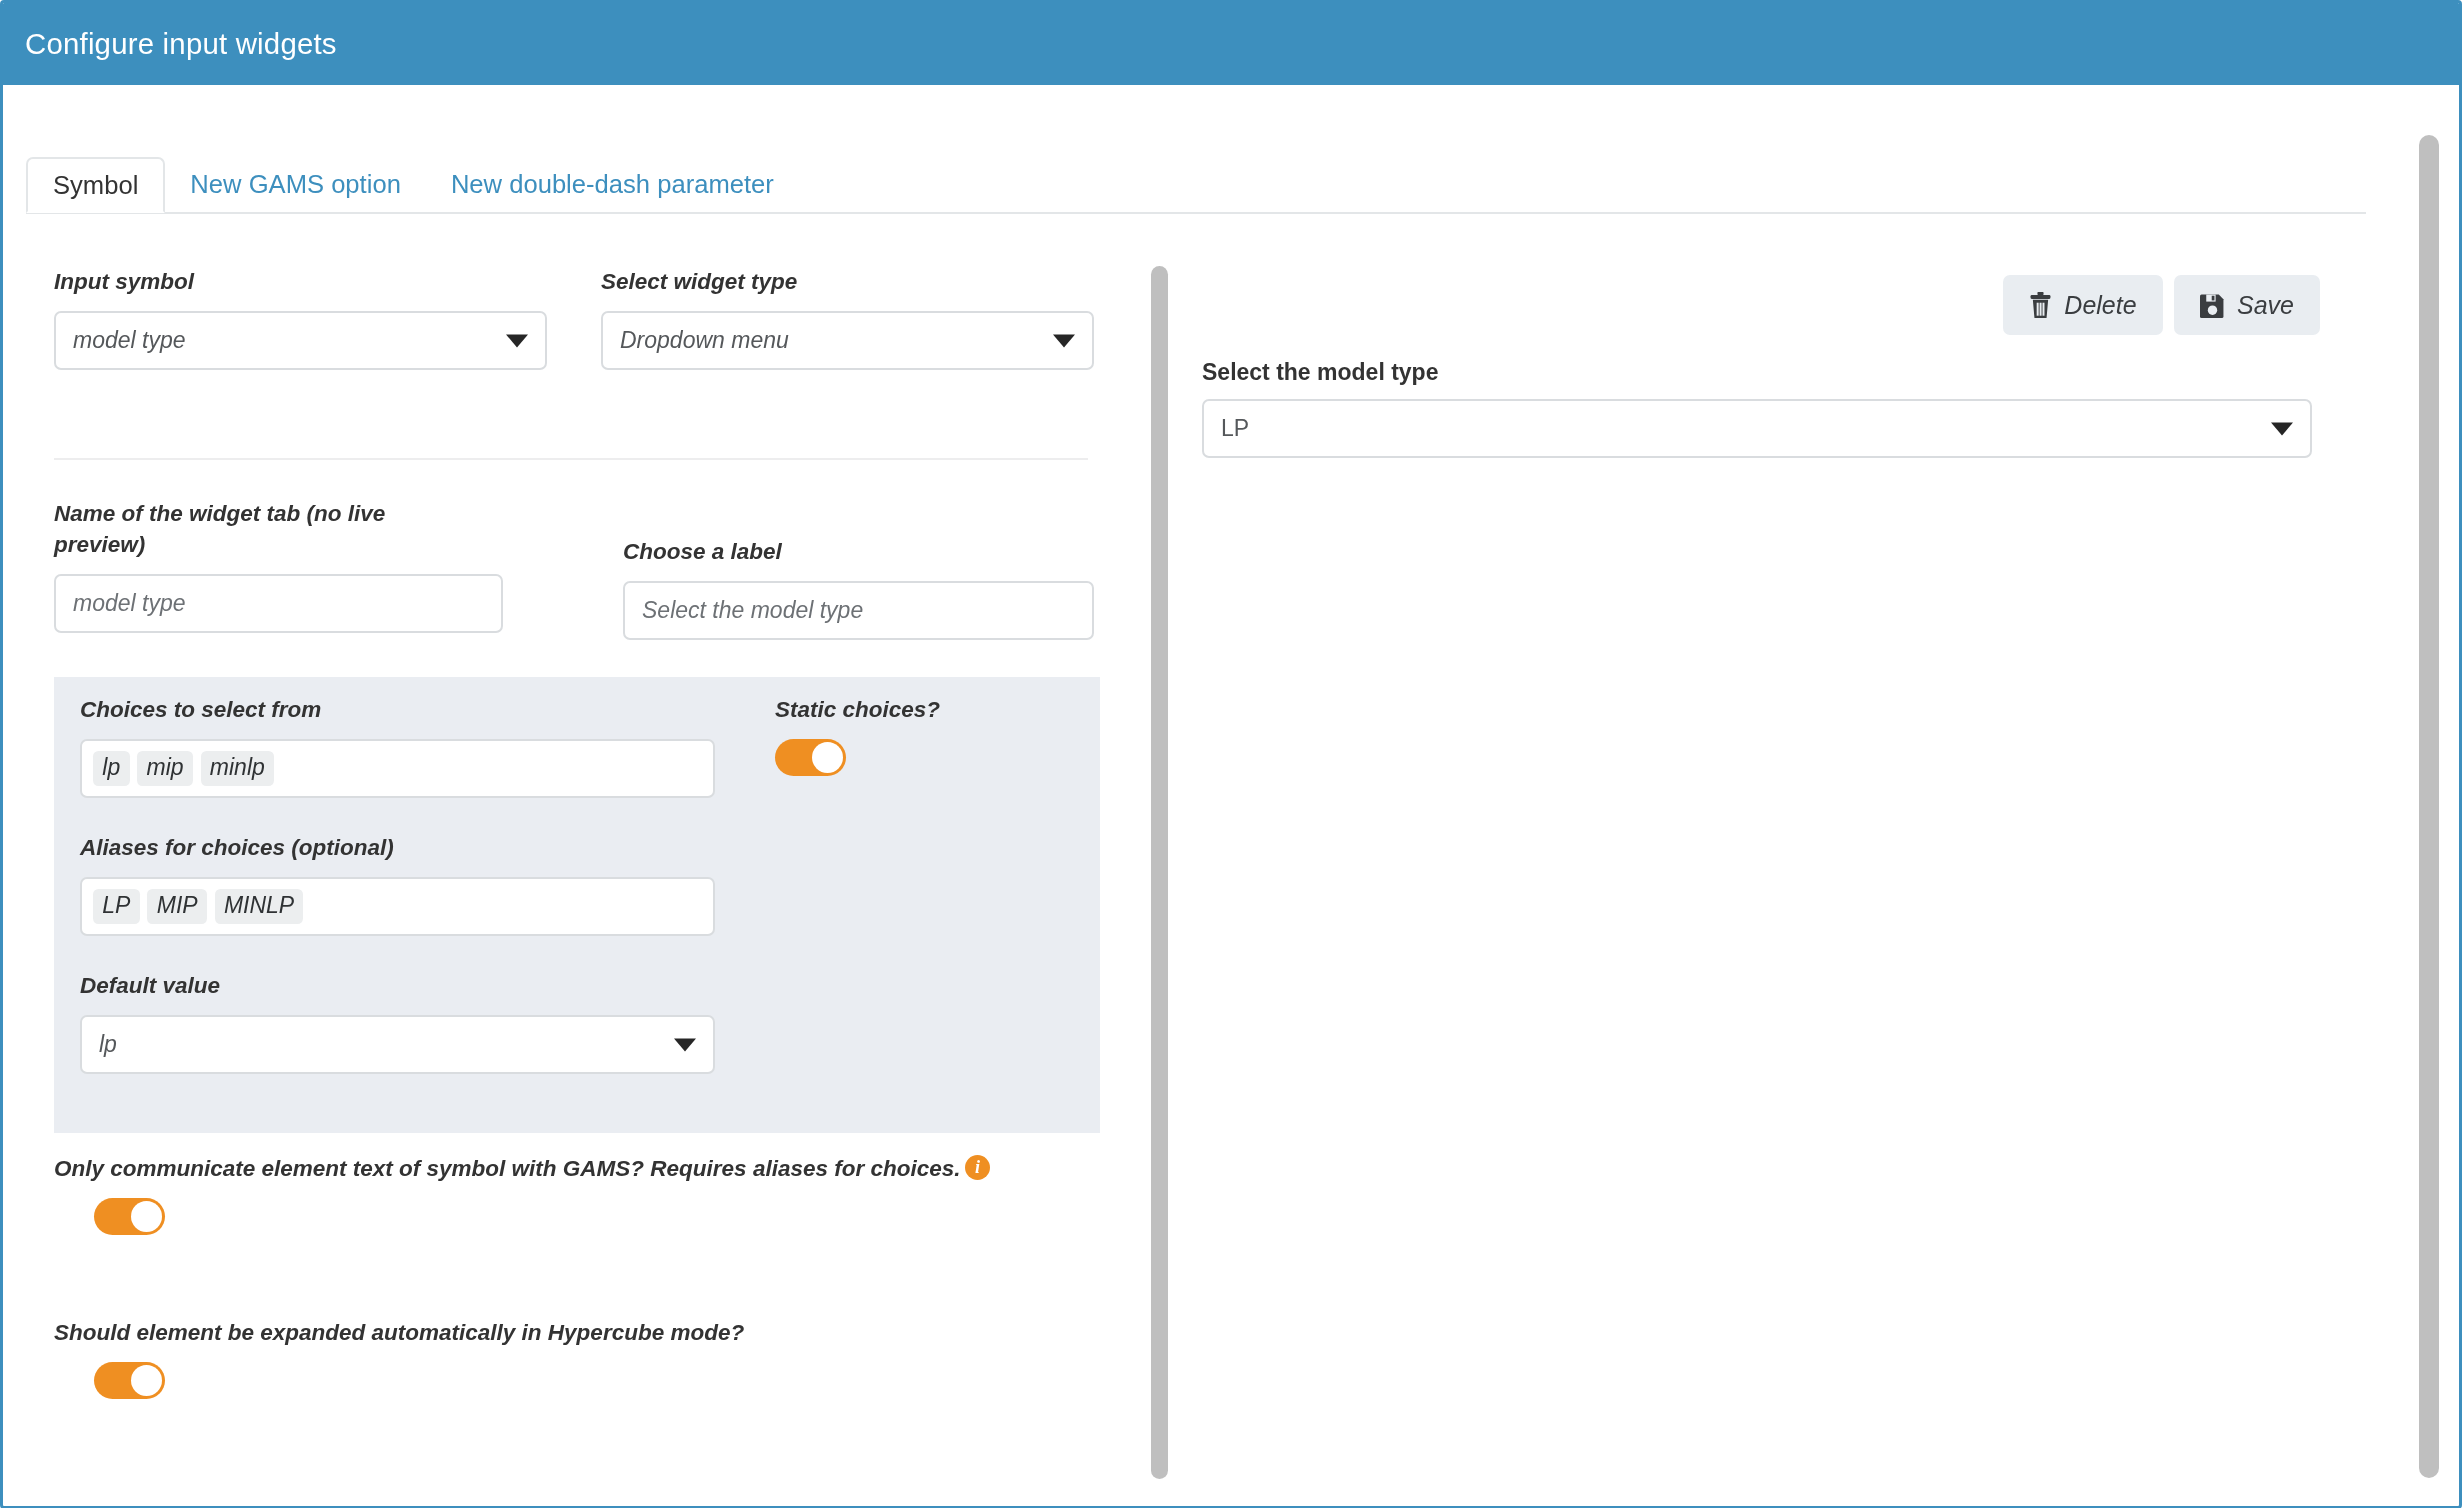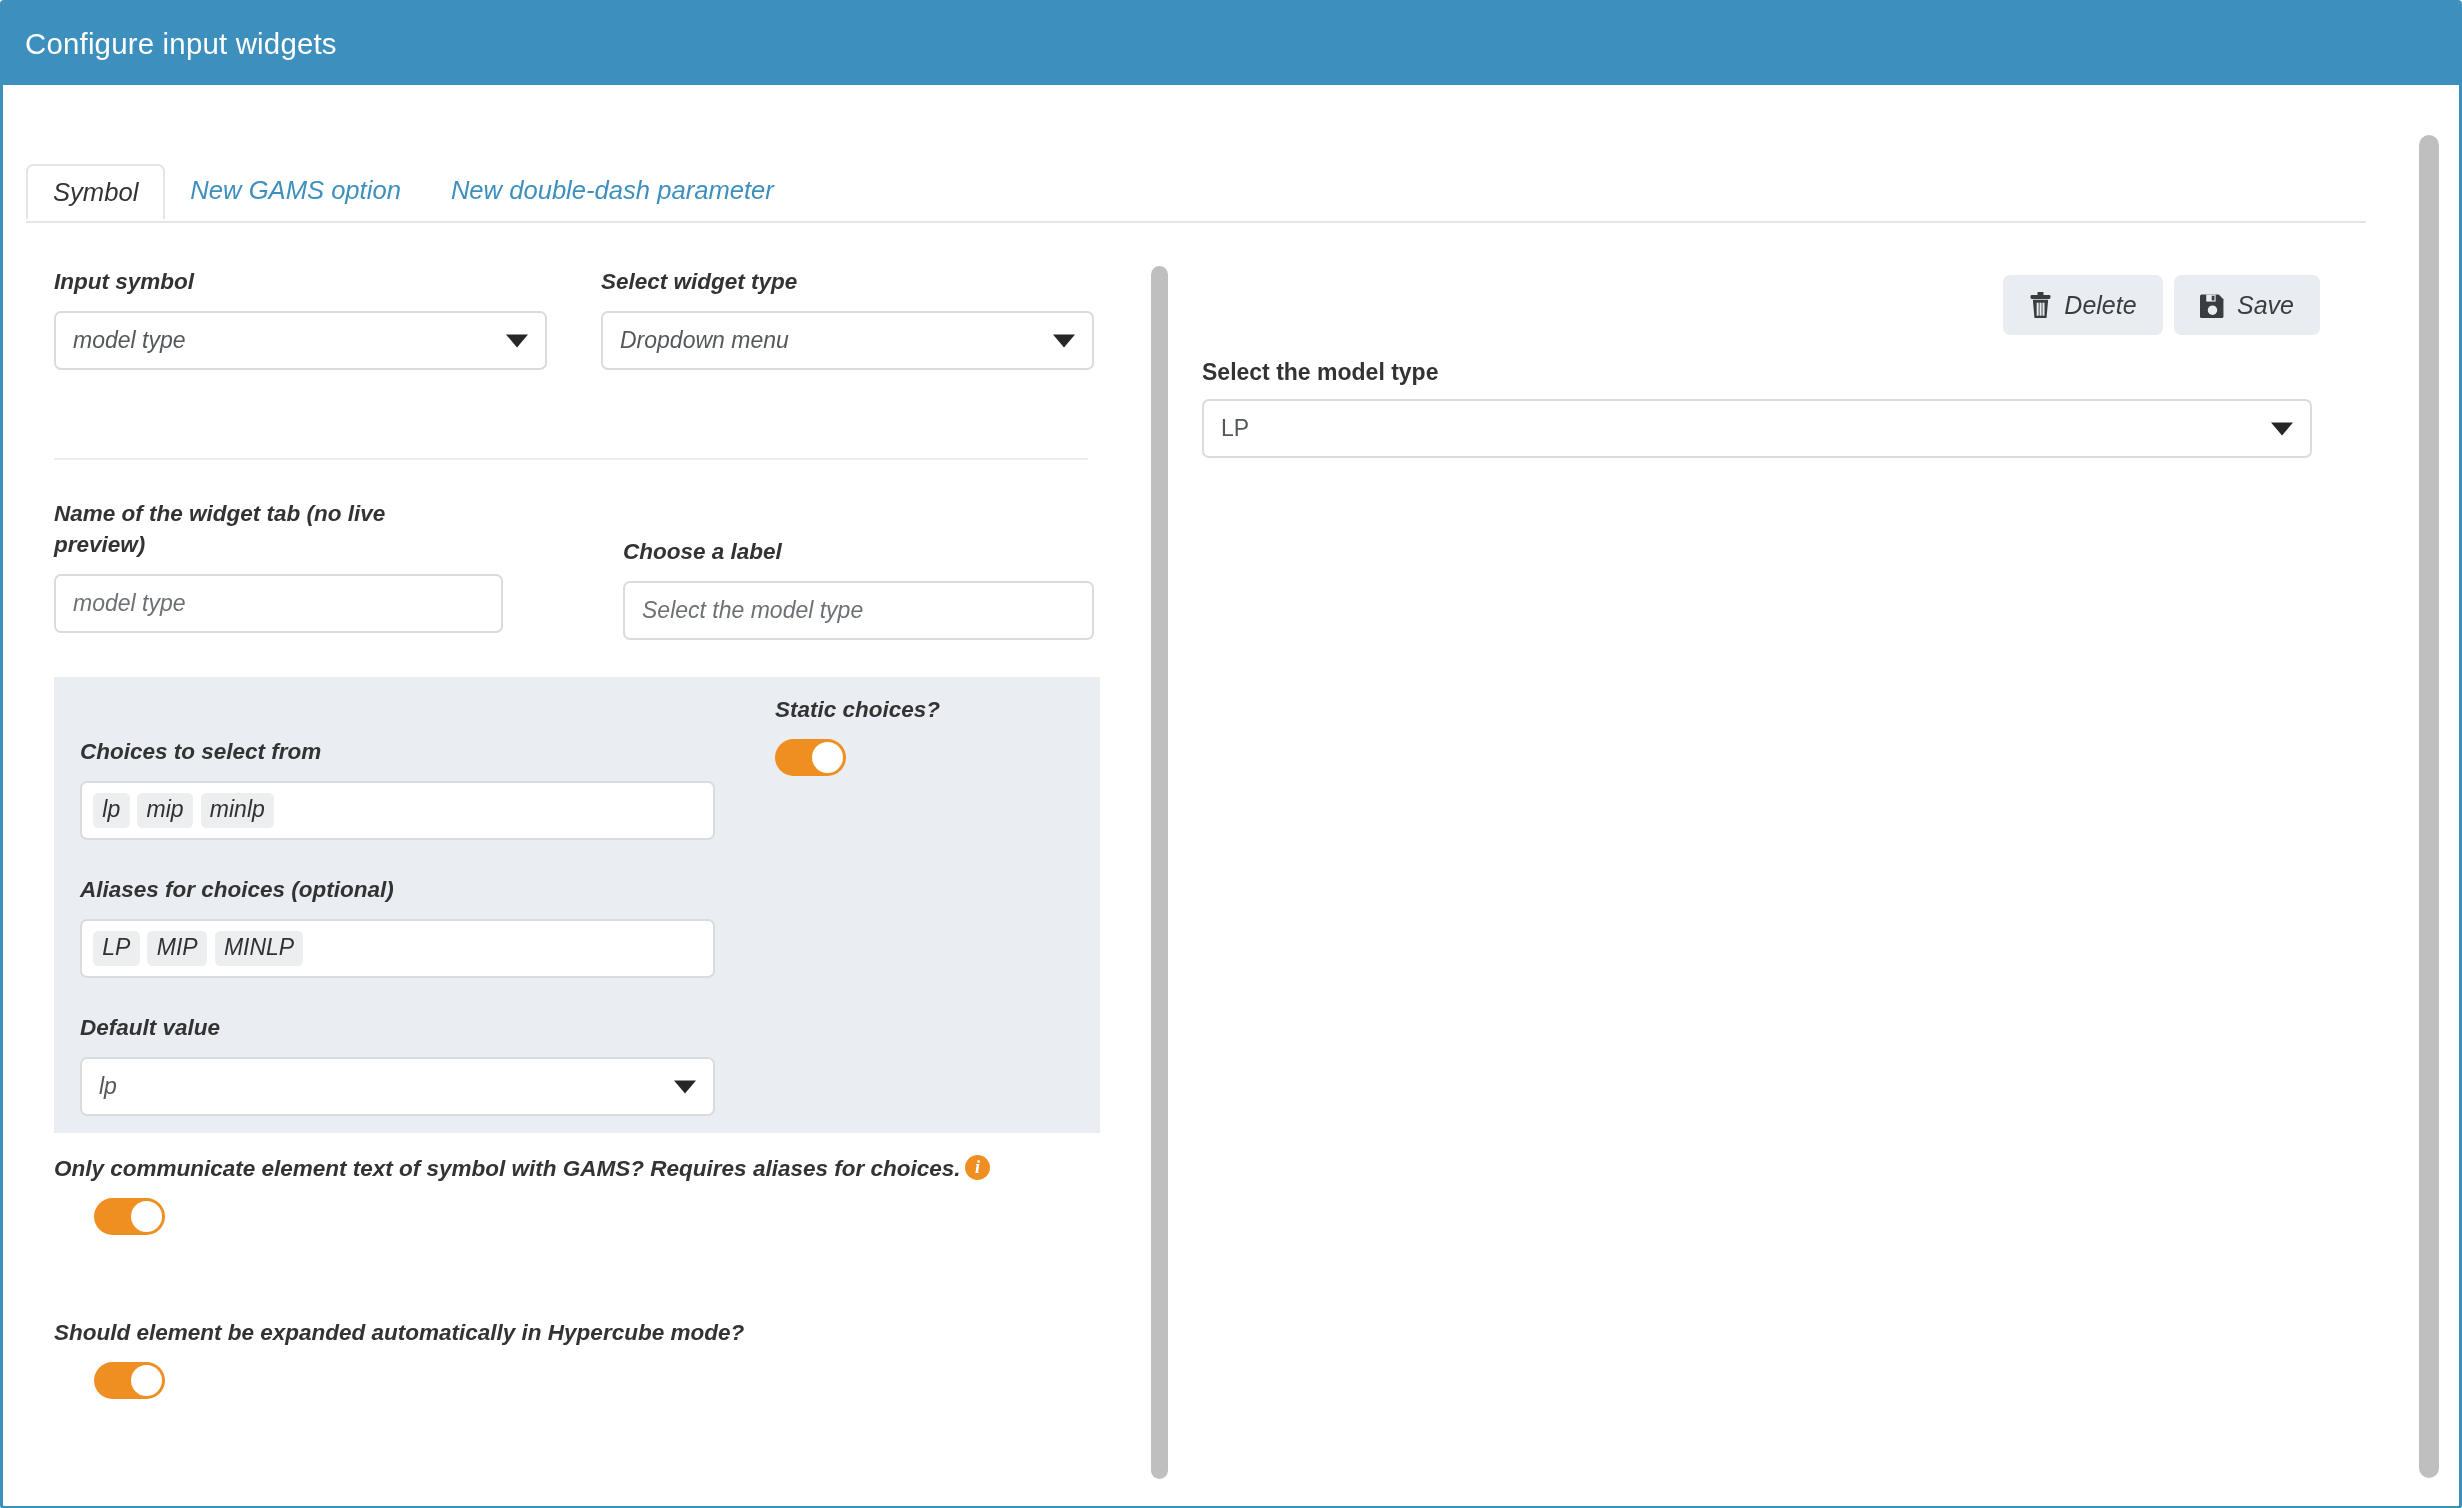--- a/index.html
+++ b/index.html
@@ -32,27 +32,26 @@
     color: #ffffff;
     font-size: 29.4px;
     padding-left: 22px;
     letter-spacing: 0.2px;
     font-weight: 400;
   }
 
   
   .tabbar {
     position: absolute;
-    left: 23px; top: 161px;
+    left: 23px; top: 152px;
     width: 2340px;
     height: 59px;
     border-bottom: 2.3px solid #e3e6e8;
     display: flex;
-    align-items: flex-start;
-    font-style: italic;
+    align-items: center;
   }
   .tab {
     font-size: 25.6px;
     padding: 14px 25px 12.4px 25px;
     line-height: 1;
     cursor: pointer;
     white-space: nowrap;
   }
   .tab.inactive { color: #3d8fbe; }
   .tab.active {
@@ -290,21 +289,21 @@
     <div style="position:absolute; left:620px; top:301px; width:471px;">
       <div class="field-label">Choose a label</div>
       <div class="text-box" style="width:471px;">
         <span class="val">Select the model type</span>
       </div>
     </div>
 
     <div class="choices-panel">
 
       <div style="display:flex;">
-        <div style="width:635px;margin-top:42px;">
+        <div style="width:635px;">
           <div class="field-label">Choices to select from</div>
           <div class="chipbox">
             <span class="chip">lp</span>
             <span class="chip">mip</span>
             <span class="chip">minlp</span>
           </div>
         </div>
         <div style="width:294px; padding-left:60px;">
           <div class="field-label">Static choices?</div>
           <div class="toggle">

